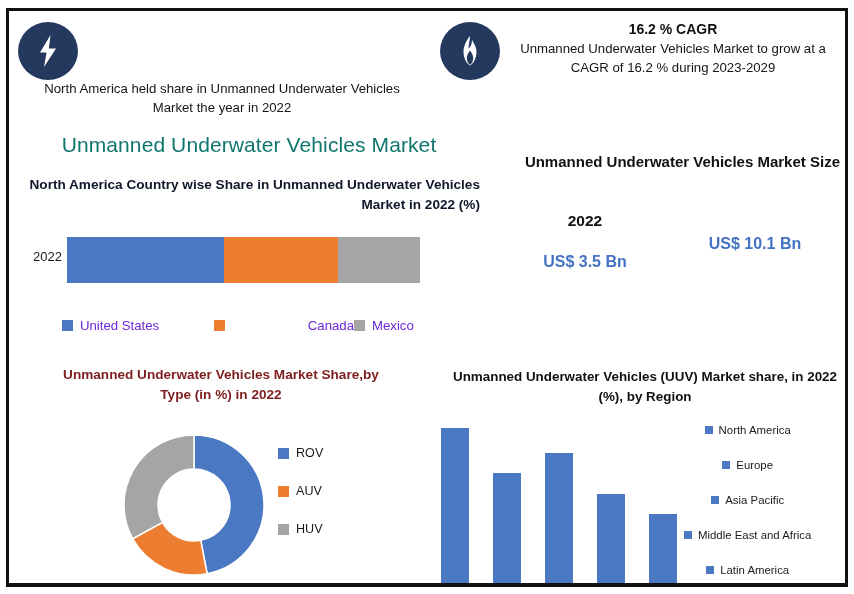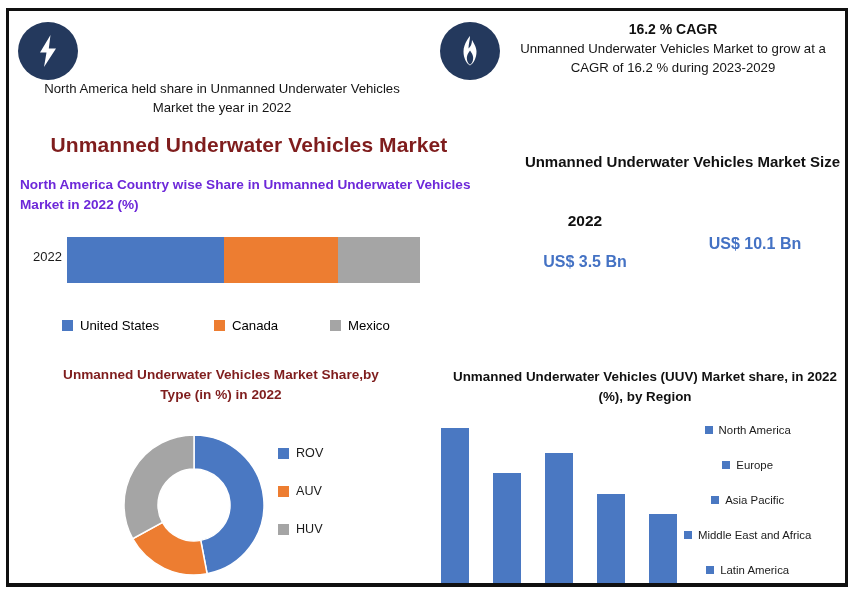--- a/index.html
+++ b/index.html
@@ -50,55 +50,55 @@
     font-weight: bold;
     font-size: 14px;
     color: #111111;
   }
 
   
   .main-title {
     position:absolute; left:14px; top:133px; width:470px;
     text-align:center;
     font-size: 21px;
-    font-weight: bold;
-    color: #7f1d1d;
+    font-weight: normal;
+    color: #0f766e;
     letter-spacing: .1px;
   }
 
   
   .stacked-title {
     position:absolute; left:20px; top:175px; width:460px;
-    text-align:left;
+    text-align:right;
     font-size: 13.6px;
     font-weight: bold;
     line-height: 1.5;
-    color: #6d28d9;
+    color: #0f172a;
   }
   .stacked-axis-label {
     position:absolute; left:14px; top:249px; width:48px;
     text-align:right;
     font-size: 13px;
     color: #1b1b1b;
   }
   .stacked-bar {
     position:absolute; left:67px; top:237px; width:353px; height:46px;
     display:flex;
   }
   .stacked-seg { height:100%; }
 
   .stacked-legend {
     position:absolute; left:62px; top:318px; width:400px;
     display:flex;
     font-size: 13.2px;
-    color: #000000;
+    color: #6d28d9;
   }
   .legend-entry { display:flex; align-items:center; }
   .legend-entry.e0 { width:152px; }
-  .legend-entry.e1 { width:116px; }
+  .legend-entry.e1 { width:140px;justify-content:space-between; }
   .legend-swatch {
     width: 11px; height: 11px;
     margin-right: 7px;
     flex: 0 0 auto;
   }
 
   
   .size-title {
     position:absolute; left:500px; top:150px; width:340px;
     text-align:right;

